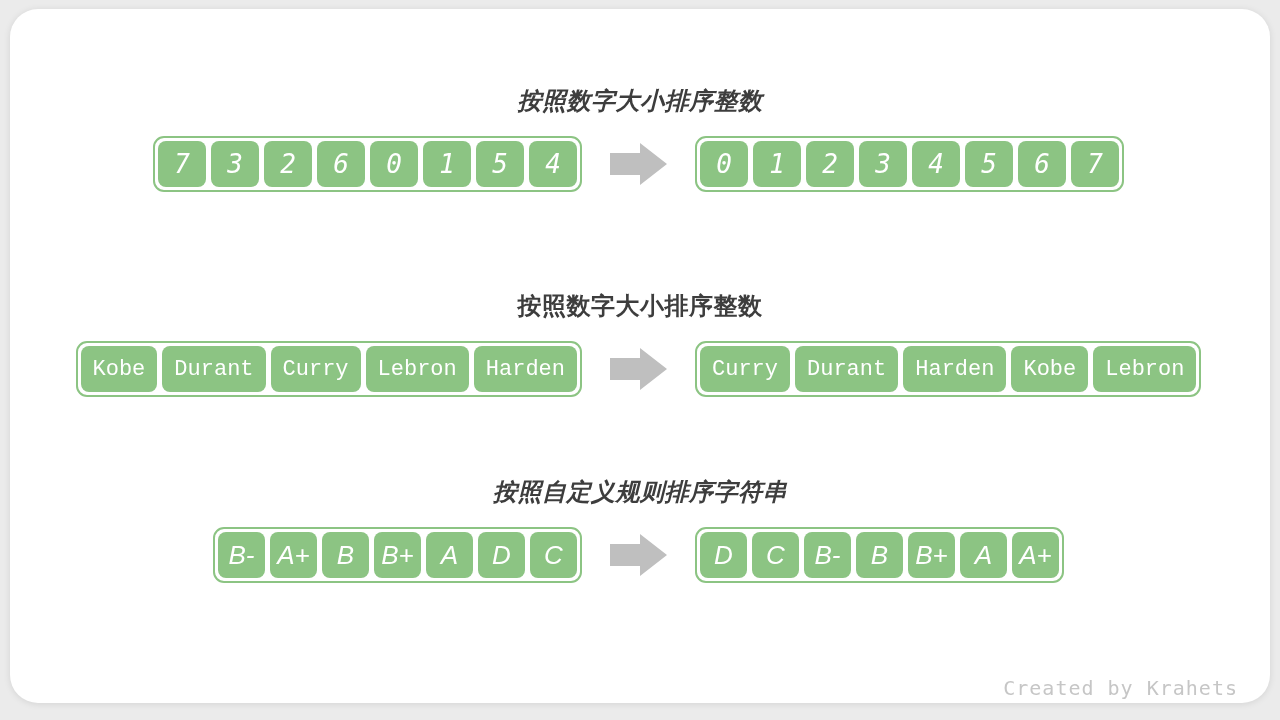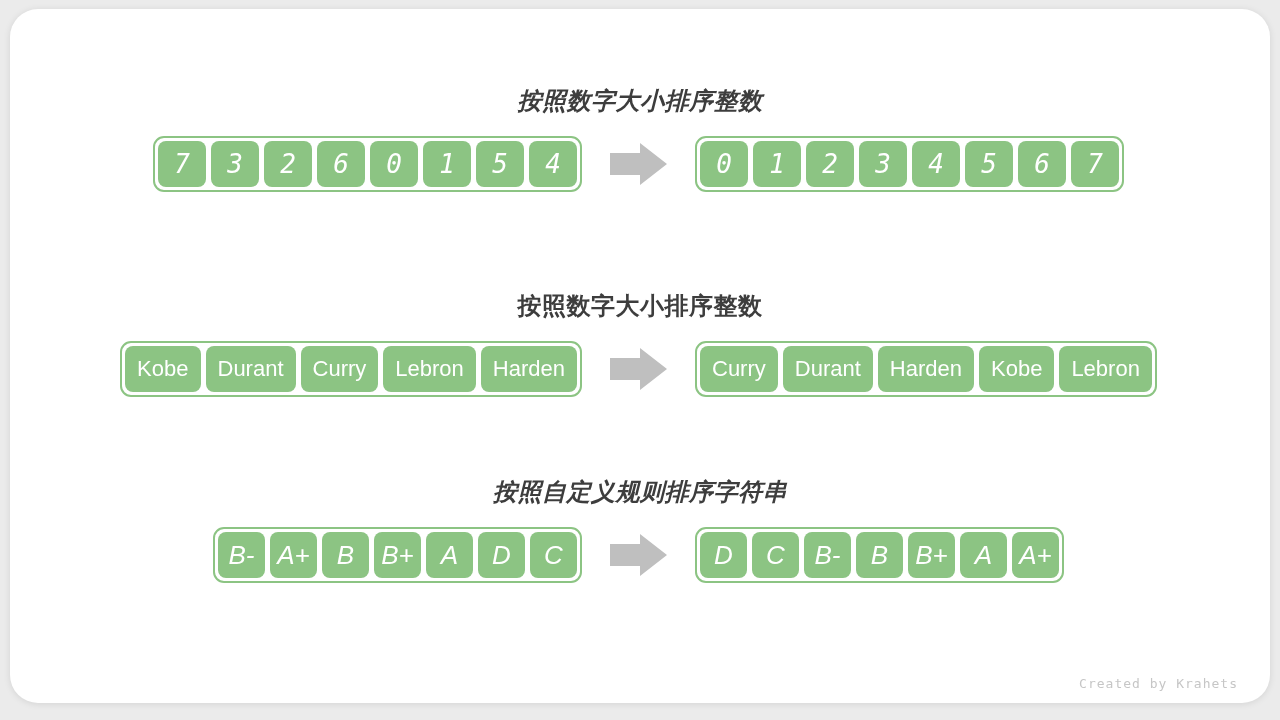--- a/index.html
+++ b/index.html
@@ -76,36 +76,36 @@
     justify-content: center;
     white-space: nowrap;
   }
   .sec1 .cell {
     width: 48px;
     font-family: "DejaVu Sans Mono", monospace;
     font-size: 26px;
   }
   .sec2 .cell {
     padding: 0 12px;
-    font-family: Liberation Sans, sans-serif;
+    font-family: Liberation Mono, monospace;
     font-size: 22px;
   }
   .sec3 .cell {
     width: 47px;
     font-family: "Liberation Sans", sans-serif;
     font-size: 26px;
     font-weight: 400;
   }
   .arrow-icon { display: block; }
   .credit {
     position: absolute;
     right: 42px;
     top: 676px;
     font-family: "DejaVu Sans Mono", monospace;
-    font-size: 13px;
+    font-size: 20px;
     letter-spacing: 1px;
     color: var(--credit-color, #c6c6c6);
   }
 </style>
 </head>
 <body>
 
 <div id="canvas">
   <div class="card"></div>
 

